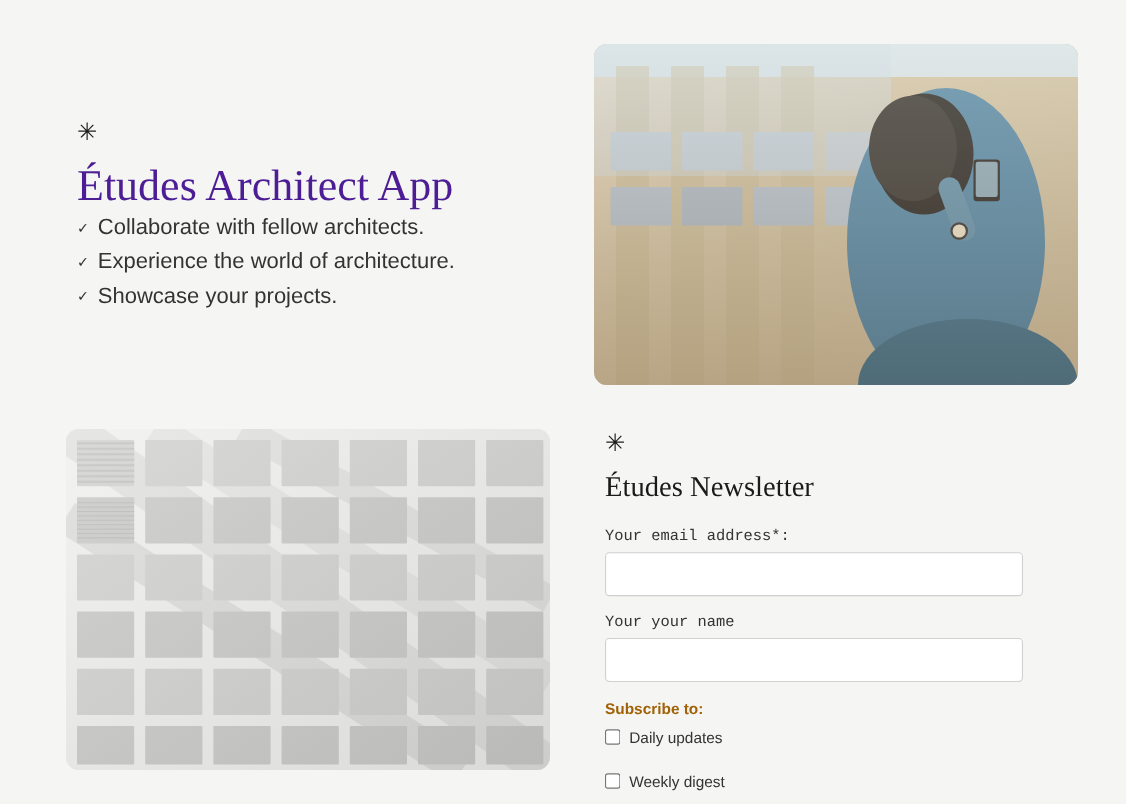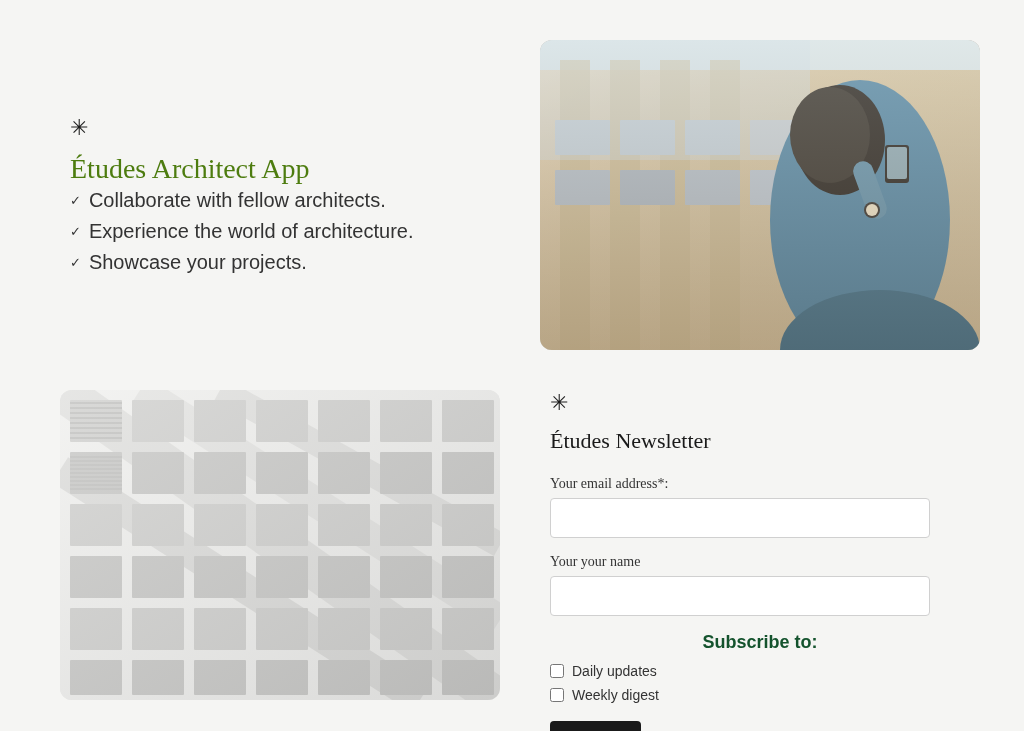--- a/index.html
+++ b/index.html
@@ -36,23 +36,23 @@
     }
 
     .asterisk-icon {
       font-size: 22px;
       color: #1a1a1a;
       margin-bottom: 14px;
       line-height: 1;
     }
 
     .app-title {
-      font-size: 28px;
+      font-size: 40px;
       font-weight: 400;
-      color: #4d7c0f;
+      color: #4c1d95;
       margin-bottom: 4px;
       font-family: Georgia, serif;
     }
 
     .feature-list {
       list-style: none;
       display: flex;
       flex-direction: column;
       gap: 8px;
     }
@@ -110,64 +110,63 @@
       padding: 0 10px;
     }
 
     .newsletter-asterisk {
       font-size: 22px;
       color: #1a1a1a;
       margin-bottom: 12px;
     }
 
     .newsletter-title {
-      font-size: 22px;
+      font-size: 26px;
       font-weight: 400;
       color: #1a1a1a;
       margin-bottom: 22px;
       font-family: Georgia, serif;
     }
 
     .form-group {
       margin-bottom: 16px;
     }
 
     .form-label {
       display: block;
       font-size: 14px;
       color: #333;
       margin-bottom: 6px;
-      font-family: Liberation Serif, serif;
+      font-family: Liberation Mono, monospace;
     }
 
     .form-input {
       width: 100%;
       max-width: 380px;
       height: 40px;
       border: 1.5px solid #d0d0d0;
       border-radius: 4px;
       background: #fff;
       padding: 0 12px;
       font-size: 14px;
       outline: none;
     }
 
     .subscribe-label {
-      font-size: 18px;
+      font-size: 14px;
       font-weight: 700;
-      color: #14532d;
+      color: #a16207;
       margin-bottom: 10px;
       font-family: -apple-system, BlinkMacSystemFont, 'Segoe UI', sans-serif;
-      text-align: center;
     }
 
     .checkbox-group {
       display: flex;
       flex-direction: column;
-      gap: 8px;
+      gap: 24px;
       margin-bottom: 18px;
     }
 
     .checkbox-item {
       display: flex;
       align-items: center;
       gap: 8px;
       font-size: 14px;
       color: #333;
       font-family: -apple-system, BlinkMacSystemFont, 'Segoe UI', sans-serif;

